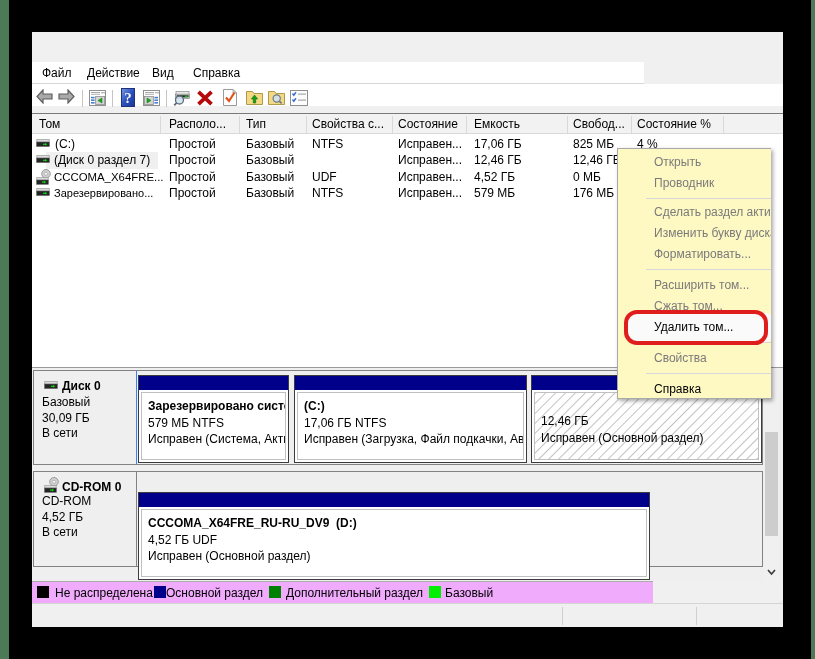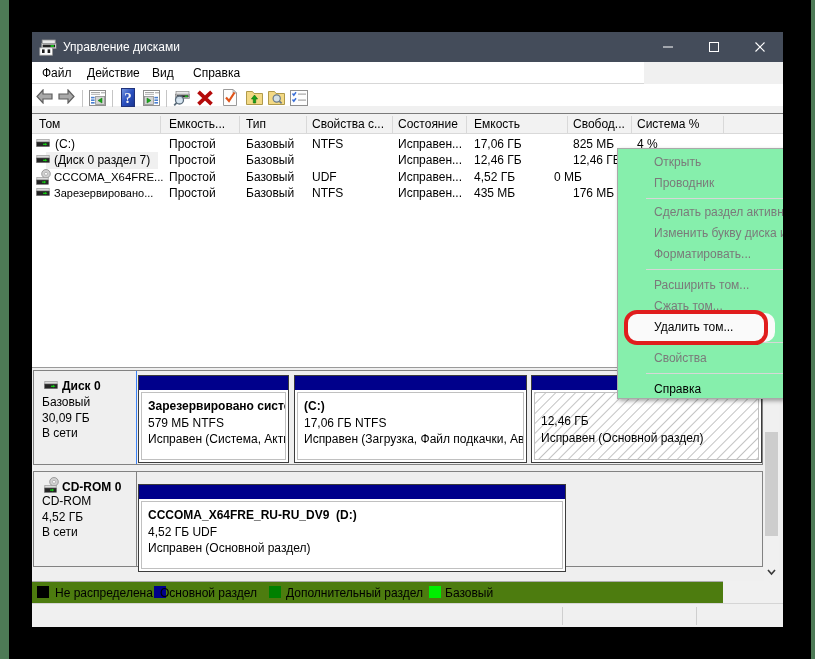--- a/index.html
+++ b/index.html
@@ -31,60 +31,39 @@
 .diskrow { left:1px; width:730px; border:1px solid #828282; background:#efefef; }
 .dlabel { font-size:12px; line-height:15.5px; white-space:nowrap; }
 .pcell { position:absolute; border:1px solid #3c3c3c; background:#fff; }
 .pnavy { position:absolute; left:0; top:0; right:0; height:14px; background:#00008b; }
 .pbody { position:absolute; left:2px; right:2px; top:16px; bottom:2px; background:#fff; border:1px solid #c0c0c0; overflow:hidden; }
 .ptext { position:absolute; left:6px; top:5px; white-space:nowrap; font-size:12px; line-height:16.5px; }
 
 #sbar { left:732px; top:336px; width:15px; height:245px; background:#f0f0f0; }
 #sthumb { left:1px; top:64px; width:13px; height:104px; background:#cdcdcd; }
 
-#legend { left:0; top:549px; width:691px; height:22px; background:#4d7c0f; border-top:1px solid #ababab; }
+#legend { left:0; top:549px; width:621px; height:22px; background:#f0abfc; border-top:1px solid #ababab; }
 .lsq { top:4px; width:12px; height:12px; }
 .ltext { top:4px; font-size:12px; }
 
 #statusbar { left:0; top:571px; width:751px; height:24px; background:#f0f0f0; border-top:1px solid #d5d5d5; }
 .sdiv { top:3px; width:1px; height:18px; background:#cfcfcf; }
 
-#ctxmenu { left:617px; top:148px; width:166px; height:251px; background:#86efac; border:1px solid #a9a9a9; border-right:none; overflow:hidden; box-shadow:2px 2px 4px rgba(0,0,0,0.35);padding-left:8px; }
+#ctxmenu { left:617px; top:148px; width:154px; height:251px; background:#fef9c3; border:1px solid #a9a9a9; border-right:none; overflow:hidden; box-shadow:2px 2px 4px rgba(0,0,0,0.35);padding-left:8px; }
 .mi { position:absolute; left:36px; width:200px; height:21px; line-height:21px; font-size:12px; white-space:nowrap; }
 .mi.dis { color:#7a7a7a; }
 .msep { position:absolute; left:28px; width:137px; height:1px; background:#d7d7d7; }
 #redrect { left:624px; top:310px; width:144px; height:35px; border:4.5px solid #e01d1d; border-radius:13px; background:transparent; }
 </style>
 </head>
 <body>
 <div id="stage">
   <div id="greenL" class="abs"></div>
   <div id="greenR" class="abs"></div>
   <div id="win" class="abs">
-    <div id="titlebar" class="abs">
-      <svg class="abs" style="left:7px;top:6px" width="18" height="18" viewBox="0 0 18 18">
-        <rect x="3.2" y="2" width="13" height="4" fill="#e8e8e8" stroke="#9a9a9a" stroke-width="0.8"></rect>
-        <rect x="2.6" y="5.4" width="14.4" height="5.2" fill="#f2f2f2" stroke="#8a8a8a" stroke-width="0.8"></rect>
-        <rect x="3.6" y="6.6" width="12.4" height="2.8" fill="#222"></rect>
-        <rect x="11.6" y="7" width="3.4" height="2" fill="#19b219"></rect>
-        <rect x="0.8" y="9.8" width="12.6" height="7.4" fill="#fdfdfd" stroke="#9a9a9a" stroke-width="0.8"></rect>
-        <rect x="3" y="11.4" width="2.6" height="3.6" fill="#1a1a1a"></rect>
-        <rect x="8.6" y="11.4" width="2.6" height="3.6" fill="#1a1a1a"></rect>
-      </svg>
-      <div id="title-text" class="abs">Управление дисками</div>
-      <svg class="abs" style="left:613px;top:0" width="46" height="30">
-          <rect x="18" y="14.5" width="10" height="1" fill="#fff"></rect>
-        </svg>
-      <svg class="abs" style="left:659px;top:0" width="46" height="30">
-          <rect x="18.5" y="10.5" width="9" height="9" fill="none" stroke="#fff" stroke-width="1"></rect>
-        </svg>
-      <svg class="abs" style="left:705px;top:0" width="46" height="30">
-          <path d="M18.5 10.5 L27.5 19.5 M27.5 10.5 L18.5 19.5" stroke="#fff" stroke-width="1.1" fill="none"></path>
-        </svg>
-    </div>
     <div id="menubar" class="abs">
       <div class="menuitem abs" style="left:10px">Файл</div>
       <div class="menuitem abs" style="left:55px">Действие</div>
       <div class="menuitem abs" style="left:120px">Вид</div>
       <div class="menuitem abs" style="left:161px">Справка</div>
     </div>
     <div id="toolbar" class="abs">
       <svg class="abs" style="left:4px;top:5px" width="17" height="15" viewBox="0 0 17 15">
         <path d="M7 1 L1 7.5 L7 14 L7 10 L16 10 L16 5 L7 5 Z" fill="#a9a9a9" stroke="#5f5f5f" stroke-width="1.2"></path>
       </svg>
@@ -160,33 +139,33 @@
         <path d="M2.5 3.5 L3.8 5.2 L6 2.2" stroke="#3a6fd8" stroke-width="1.5" fill="none"></path>
         <path d="M2.5 9.5 L3.8 11.2 L6 8.2" stroke="#3a6fd8" stroke-width="1.5" fill="none"></path>
         <rect x="8" y="3.4" width="8" height="1.5" fill="#b8b8b8"></rect>
         <rect x="8" y="9.4" width="8" height="1.5" fill="#b8b8b8"></rect>
       </svg>
     </div>
     <div id="listview" class="abs">
       <div id="lvheader" class="abs">
         <div class="hcell abs" style="left:7px">Том</div>
         <div class="hdiv abs" style="left:128px"></div>
-        <div class="hcell abs" style="left:137px">Емкость...</div>
+        <div class="hcell abs" style="left:137px">Располо...</div>
         <div class="hdiv abs" style="left:207px"></div>
         <div class="hcell abs" style="left:214px">Тип</div>
         <div class="hdiv abs" style="left:274px"></div>
         <div class="hcell abs" style="left:280px">Свойства с...</div>
         <div class="hdiv abs" style="left:360px"></div>
         <div class="hcell abs" style="left:366px">Состояние</div>
         <div class="hdiv abs" style="left:434px"></div>
         <div class="hcell abs" style="left:442px">Емкость</div>
         <div class="hdiv abs" style="left:535px"></div>
         <div class="hcell abs" style="left:541px">Свобод...</div>
         <div class="hdiv abs" style="left:599px"></div>
-        <div class="hcell abs" style="left:605px">Система %</div>
+        <div class="hcell abs" style="left:605px">Состояние %</div>
         <div class="hdiv abs" style="left:691px"></div>
       </div>
 
       <div class="lvrow abs" style="top:22px">
         <svg class="abs" style="left:4px;top:3px" width="14" height="9" viewBox="0 0 14 9">
           <rect x="0.8" y="0.5" width="12.4" height="2.6" fill="#dcdcdc" stroke="#9a9a9a" stroke-width="0.7"></rect>
           <rect x="0.5" y="3" width="13" height="4.6" fill="#252525" stroke="#6a6a6a" stroke-width="0.5"></rect>
           <path d="M9 4 L11.5 5.3 L9 6.6 Z" fill="#12d112"></path>
           <rect x="7" y="4.7" width="2.5" height="1.2" fill="#12d112"></rect>
         </svg>
@@ -222,35 +201,35 @@
           <rect x="0.5" y="11" width="12" height="4.4" fill="#252525" stroke="#6a6a6a" stroke-width="0.5"></rect>
           <path d="M8 11.8 L10.3 13.1 L8 14.4 Z" fill="#12d112"></path>
           <rect x="6" y="12.5" width="2.3" height="1.2" fill="#12d112"></rect>
         </svg>
         <div class="lvcell abs" style="left:22px;font-size:11.4px;top:2px">CCCOMA_X64FRE...</div>
         <div class="lvcell abs" style="left:137px">Простой</div>
         <div class="lvcell abs" style="left:214px">Базовый</div>
         <div class="lvcell abs" style="left:280px">UDF</div>
         <div class="lvcell abs" style="left:366px">Исправен...</div>
         <div class="lvcell abs" style="left:442px">4,52 ГБ</div>
-        <div class="lvcell abs" style="left:522px">0 МБ</div>
+        <div class="lvcell abs" style="left:541px">0 МБ</div>
       </div>
       <div class="lvrow abs" style="top:71px">
         <svg class="abs" style="left:4px;top:3px" width="14" height="9" viewBox="0 0 14 9">
           <rect x="0.8" y="0.5" width="12.4" height="2.6" fill="#dcdcdc" stroke="#9a9a9a" stroke-width="0.7"></rect>
           <rect x="0.5" y="3" width="13" height="4.6" fill="#252525" stroke="#6a6a6a" stroke-width="0.5"></rect>
           <path d="M9 4 L11.5 5.3 L9 6.6 Z" fill="#12d112"></path>
           <rect x="7" y="4.7" width="2.5" height="1.2" fill="#12d112"></rect>
         </svg>
         <div class="lvcell abs" style="left:22px;font-size:11px;top:2px">Зарезервировано...</div>
         <div class="lvcell abs" style="left:137px">Простой</div>
         <div class="lvcell abs" style="left:214px">Базовый</div>
         <div class="lvcell abs" style="left:280px">NTFS</div>
         <div class="lvcell abs" style="left:366px">Исправен...</div>
-        <div class="lvcell abs" style="left:442px">435 МБ</div>
+        <div class="lvcell abs" style="left:442px">579 МБ</div>
         <div class="lvcell abs" style="left:541px">176 МБ</div>
       </div>
     </div>
     <div id="bottompane" class="abs">
 
       <div class="diskrow abs" style="top:2px;height:95px">
         <div class="abs" style="left:0;top:0;width:103px;height:93px;border-right:1px solid #3b82f6;background:#efefef">
           <svg class="abs" style="left:10px;top:10px" width="14" height="9" viewBox="0 0 14 9">
             <rect x="0.8" y="0.5" width="12.4" height="2.6" fill="#dcdcdc" stroke="#9a9a9a" stroke-width="0.7"></rect>
             <rect x="0.5" y="3" width="13" height="4.6" fill="#252525" stroke="#6a6a6a" stroke-width="0.5"></rect>
@@ -295,39 +274,39 @@
             <circle cx="10" cy="4.8" r="4.3" fill="#d0d0d0" stroke="#8a8a8a" stroke-width="0.8"></circle>
             <circle cx="10" cy="4.8" r="1.5" fill="#fff" stroke="#9a9a9a" stroke-width="0.6"></circle>
             <rect x="0.8" y="8.6" width="11.4" height="2.4" fill="#dcdcdc" stroke="#9a9a9a" stroke-width="0.7"></rect>
             <rect x="0.5" y="11" width="12" height="4.4" fill="#252525" stroke="#6a6a6a" stroke-width="0.5"></rect>
             <path d="M8 11.8 L10.3 13.1 L8 14.4 Z" fill="#12d112"></path>
             <rect x="6" y="12.5" width="2.3" height="1.2" fill="#12d112"></rect>
           </svg>
           <div class="dlabel abs" style="left:28px;top:8px;font-weight:bold">CD-ROM 0</div>
           <div class="dlabel abs" style="left:8px;top:22px">CD-ROM<br>4,52 ГБ<br>В сети</div>
         </div>
-        <div class="pcell" style="left:104px;top:12px;width:428px;height:88px">
+        <div class="pcell" style="left:104px;top:20px;width:512px;height:88px">
           <div class="pnavy"></div>
           <div class="pbody">
             <div class="ptext"><b>CCCOMA_X64FRE_RU-RU_DV9&nbsp;&nbsp;(D:)</b><br>4,52 ГБ UDF<br>Исправен (Основной раздел)</div>
           </div>
         </div>
       </div>
       <div id="sbar" class="abs" style="left:732px;top:0;height:213px">
         <div id="sthumb" class="abs"></div>
         <svg class="abs" style="left:0;top:196px" width="15" height="17">
             <path d="M4 6 L7.5 10 L11 6" fill="none" stroke="#3a3a3a" stroke-width="1.6"></path>
           </svg>
       </div>
     </div>
     <div id="legend" class="abs">
       <div class="lsq abs" style="left:5px;background:#000"></div>
       <div class="ltext abs" style="left:23px">Не распределена</div>
       <div class="lsq abs" style="left:122px;background:#00008b"></div>
-      <div class="ltext abs" style="left:128px">Основной раздел</div>
+      <div class="ltext abs" style="left:134px">Основной раздел</div>
       <div class="lsq abs" style="left:237px;background:#008000"></div>
       <div class="ltext abs" style="left:254px">Дополнительный раздел</div>
       <div class="lsq abs" style="left:397px;background:#00ef00"></div>
       <div class="ltext abs" style="left:413px">Базовый</div>
     </div>
     <div id="statusbar" class="abs">
       <div class="sdiv abs" style="left:530px"></div>
       <div class="sdiv abs" style="left:664px"></div>
     </div>
   </div>

